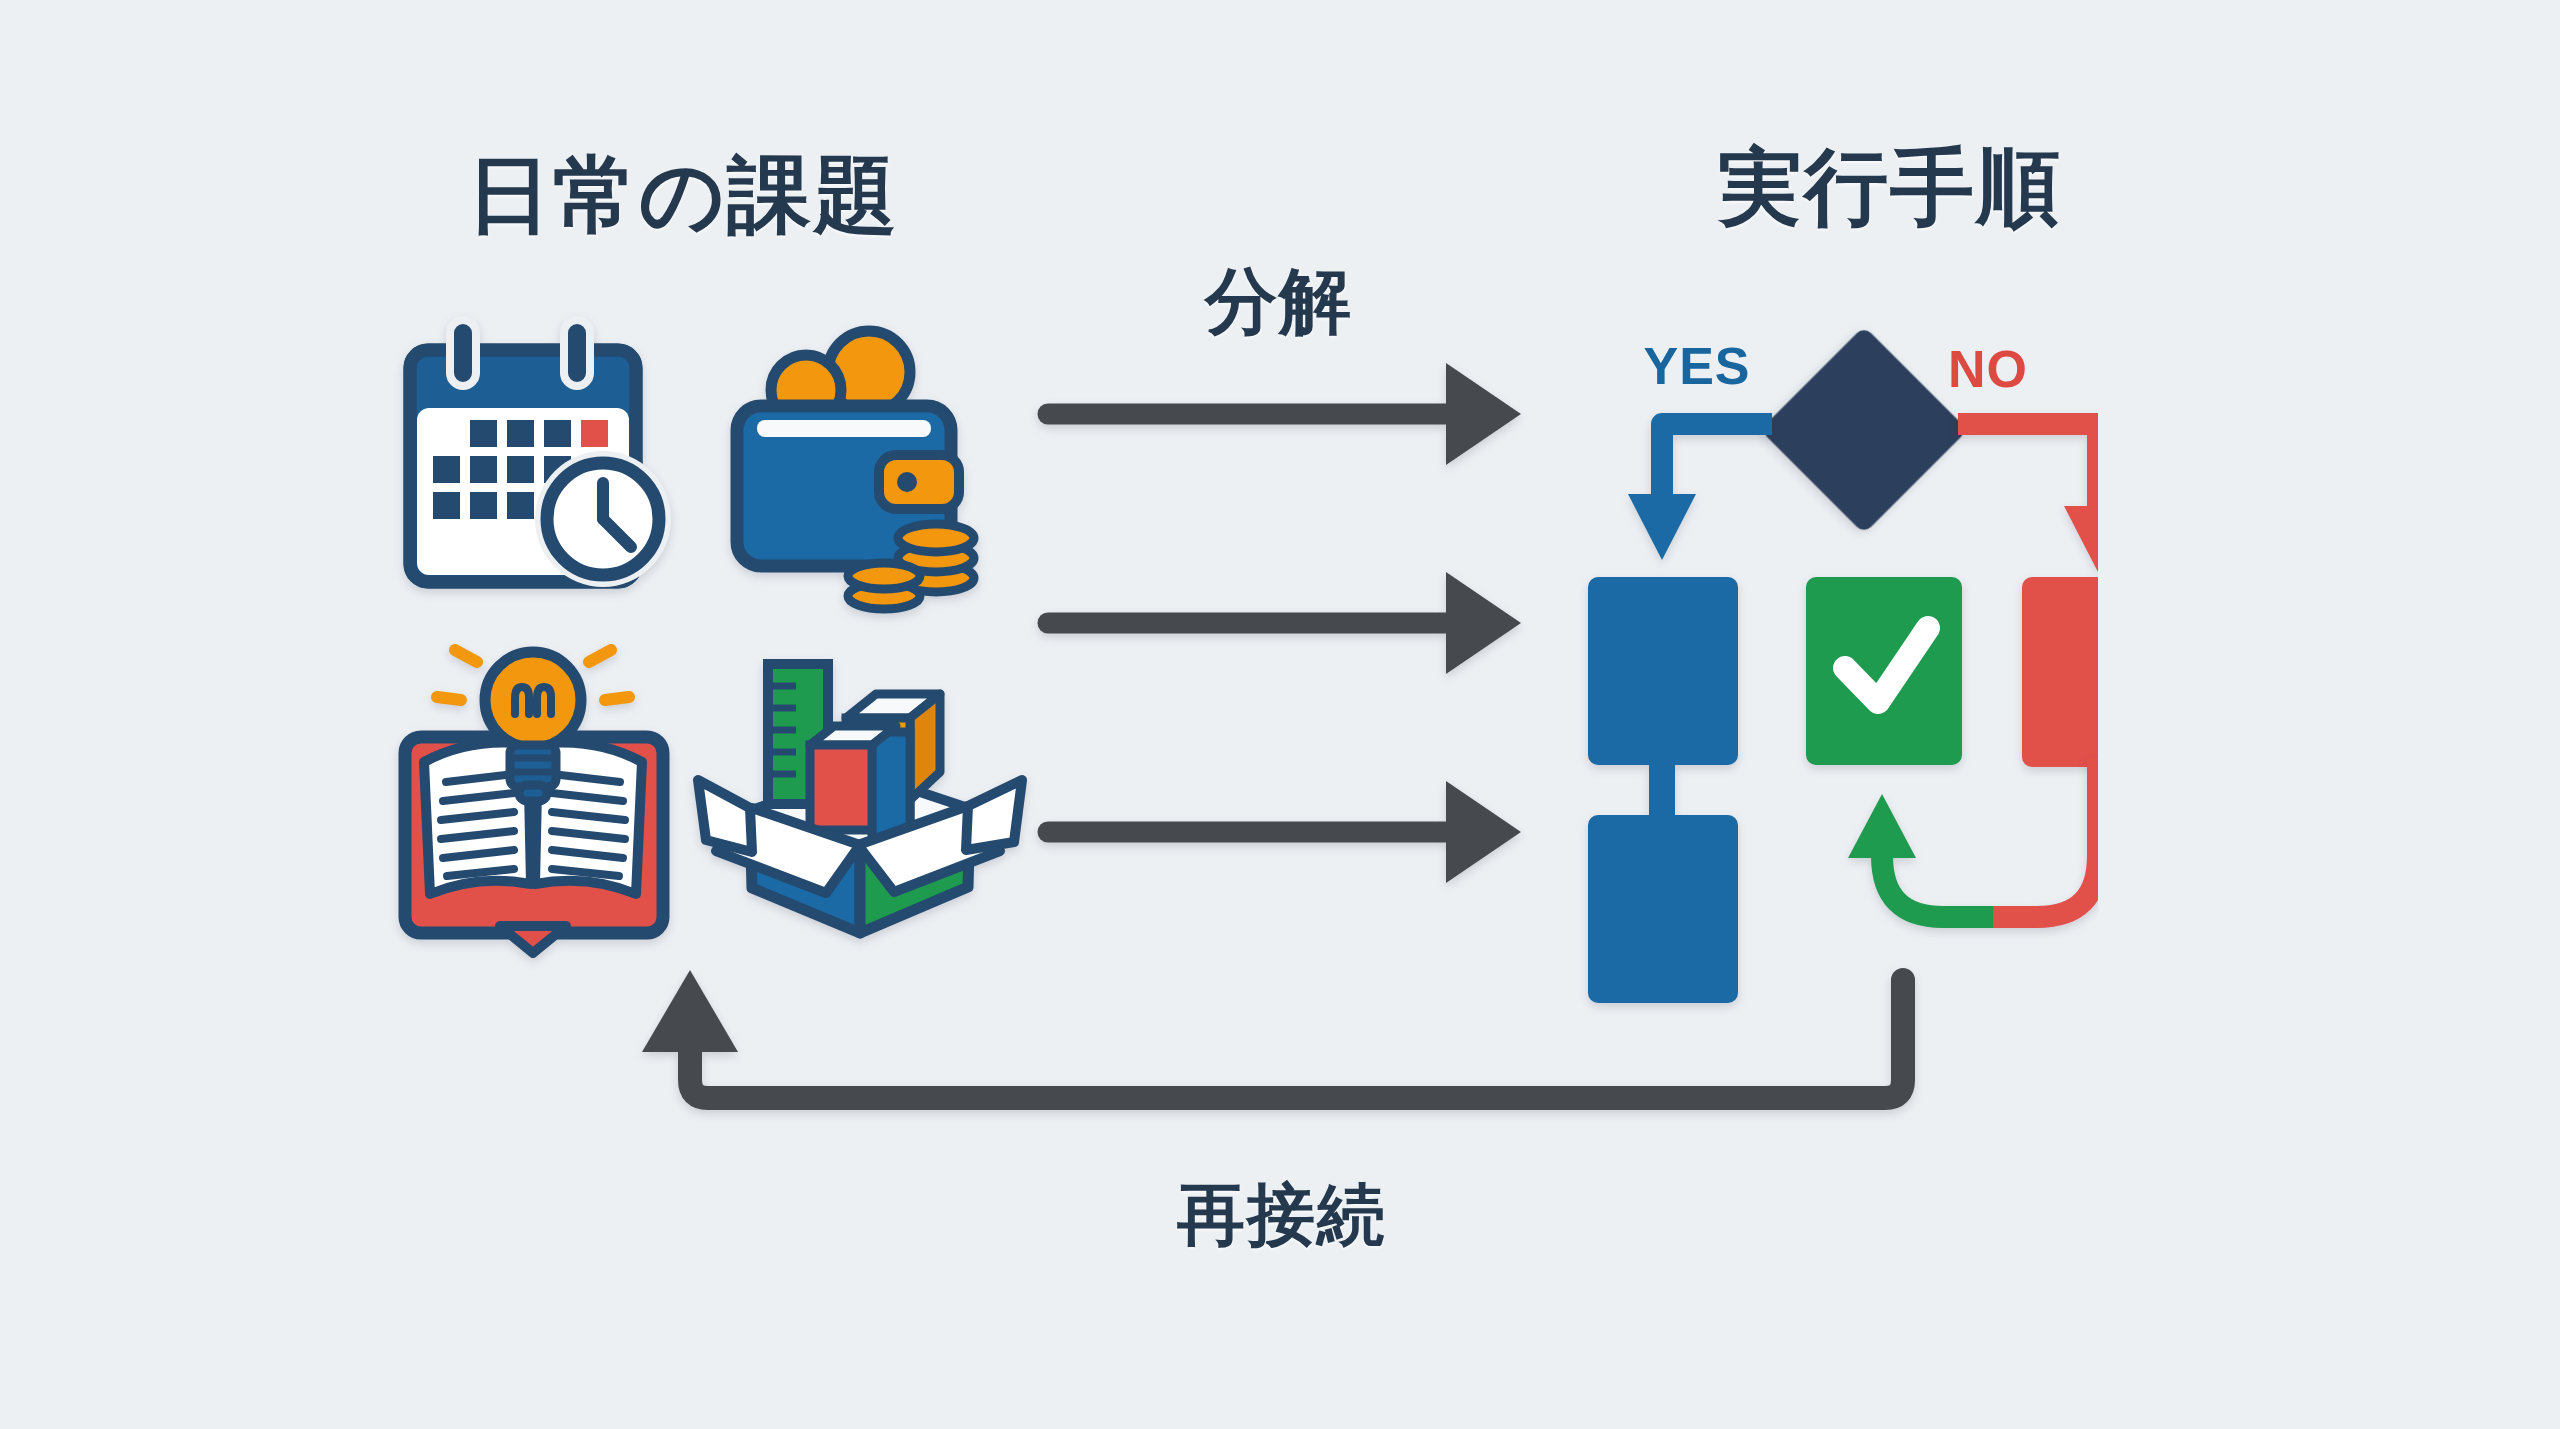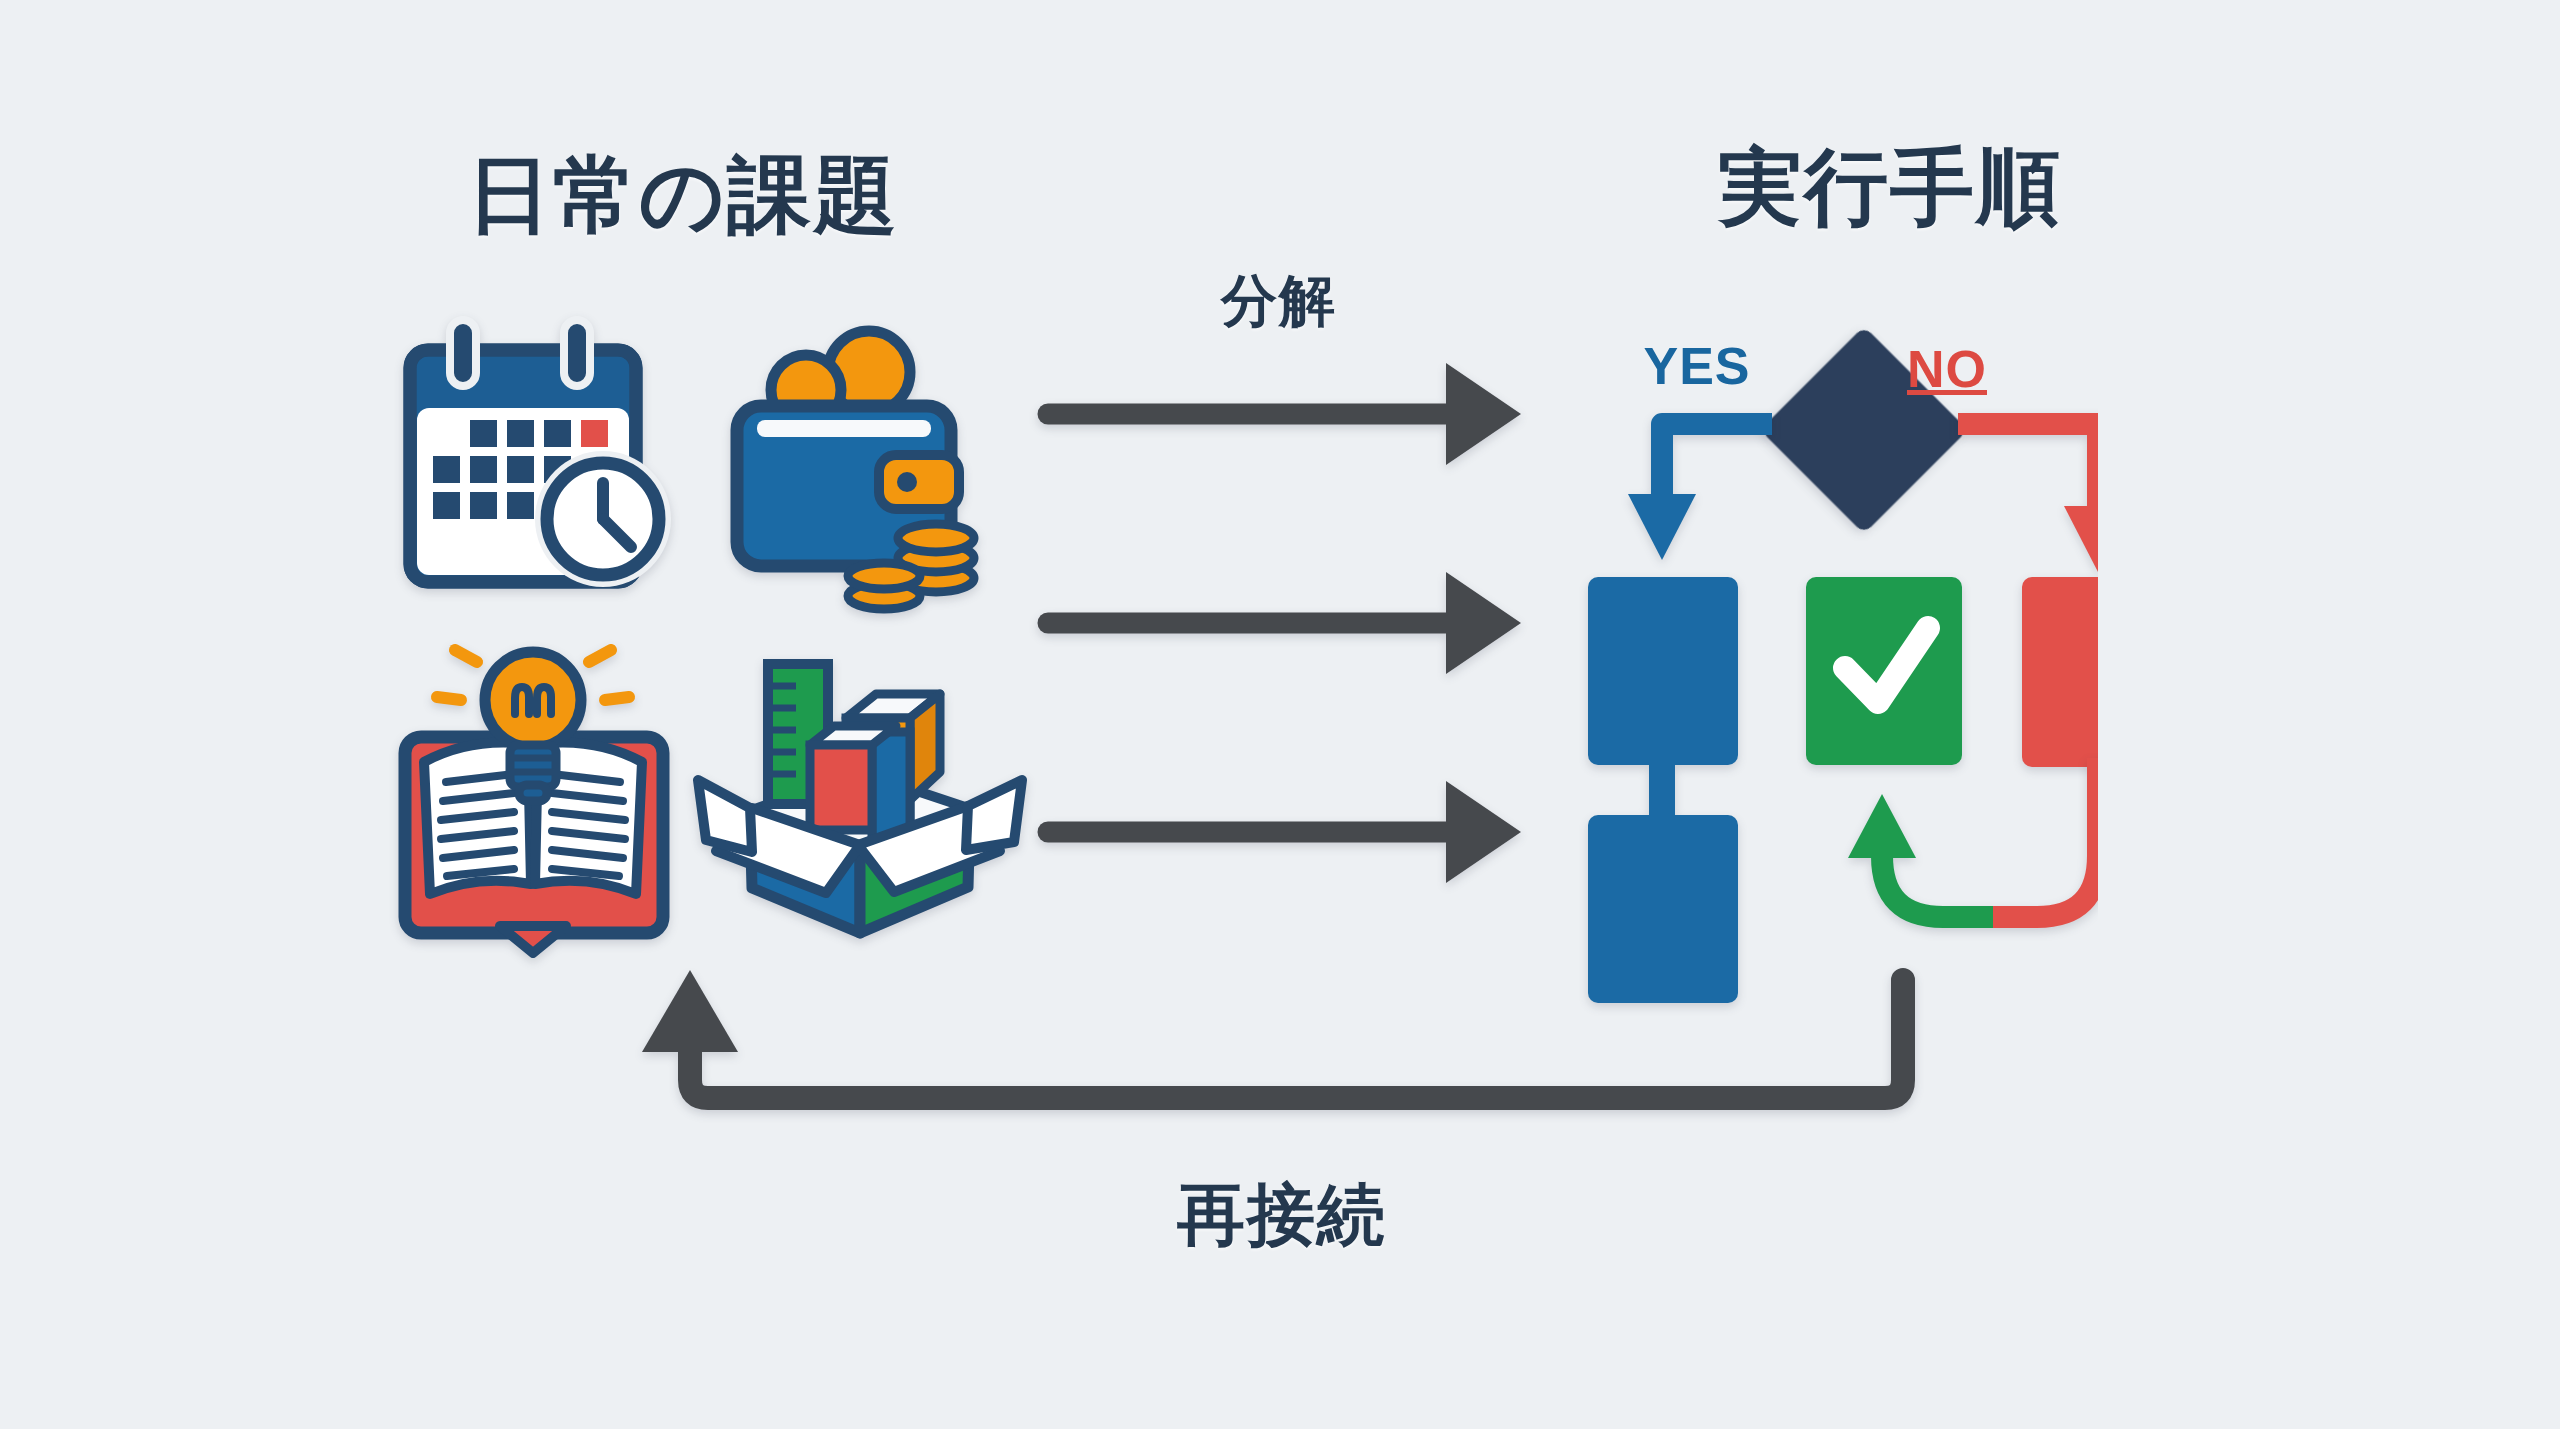--- a/index.html
+++ b/index.html
@@ -21,21 +21,21 @@
     --c-sparkle:#fafbfd;
   }
   html,body{margin:0;padding:0;}
   body{background:var(--c-bg);font-family:"Liberation Sans","DejaVu Sans",sans-serif;}
   .canvas{position:relative;width:2098px;height:1429px;background:var(--c-bg);overflow:hidden;}
   .svg-layer{position:absolute;left:0;top:0;width:2560px;height:1429px;}
   .label{position:absolute;transform:translate(-50%,-50%);color:var(--c-ink);
          font-weight:800;white-space:nowrap;letter-spacing:2px;
          text-shadow:0 2px 3px rgba(255,255,255,0.6);}
   .title{font-size:84px;}
-  .mid-label{font-size:56px;}
+  .mid-label{font-size:72px;}
   .bottom-label{font-size:68px;text-align:right;}
   .yesno{position:absolute;transform:translate(-50%,-50%);font-weight:800;font-size:52px;letter-spacing:1px;}
   .yes{color:var(--c-yes_blue);}
   .no{color:var(--c-no_red);}
   
   .f-blue{fill:var(--c-blue)} .f-band{fill:var(--c-band_blue)} .f-navy{fill:var(--c-navy_outline)}
   .f-green{fill:var(--c-green)} .f-red{fill:var(--c-red)} .f-orange{fill:var(--c-orange)}
   .f-orange2{fill:var(--c-orange_dark)} .f-paper{fill:var(--c-paper)} .f-white{fill:var(--c-white)}
   .f-gray{fill:var(--c-gray)} .f-diamond{fill:var(--c-diamond)} .f-bg{fill:var(--c-bg)}
   .f-sparkle{fill:var(--c-sparkle)}
@@ -228,14 +228,14 @@
   <div class="label title" style="left:683px; top:196px;">日常の課題</div>
 
   <div class="label title" style="left:1890px; top:188px;">実行手順</div>
 
   <div class="label mid-label" style="left:1279px; top:302px;">分解</div>
 
   <div class="label bottom-label" style="left:1282px; top:1215px;">再接続</div>
 
   <div class="yesno yes" style="left:1697px; top:366px;">YES</div>
 
-  <div class="yesno no" style="left:1947px; top:369px;text-decoration:underline;">NO</div>
+  <div class="yesno no" style="left:1988px; top:369px;">NO</div>
 </div>
 
 </body></html>

